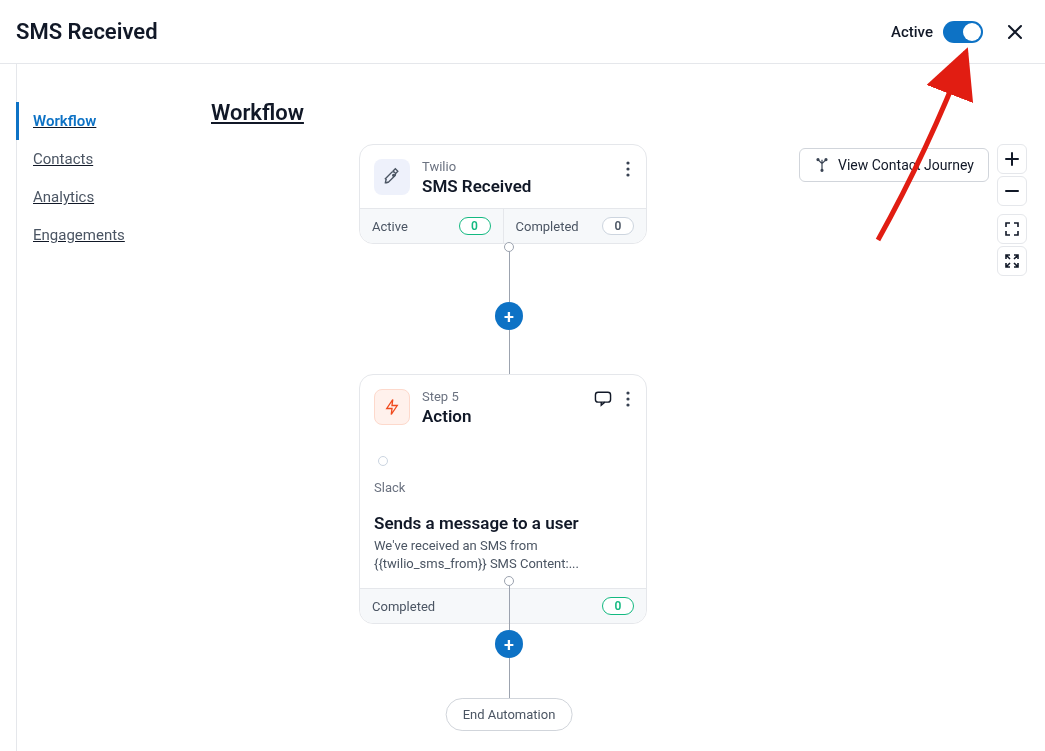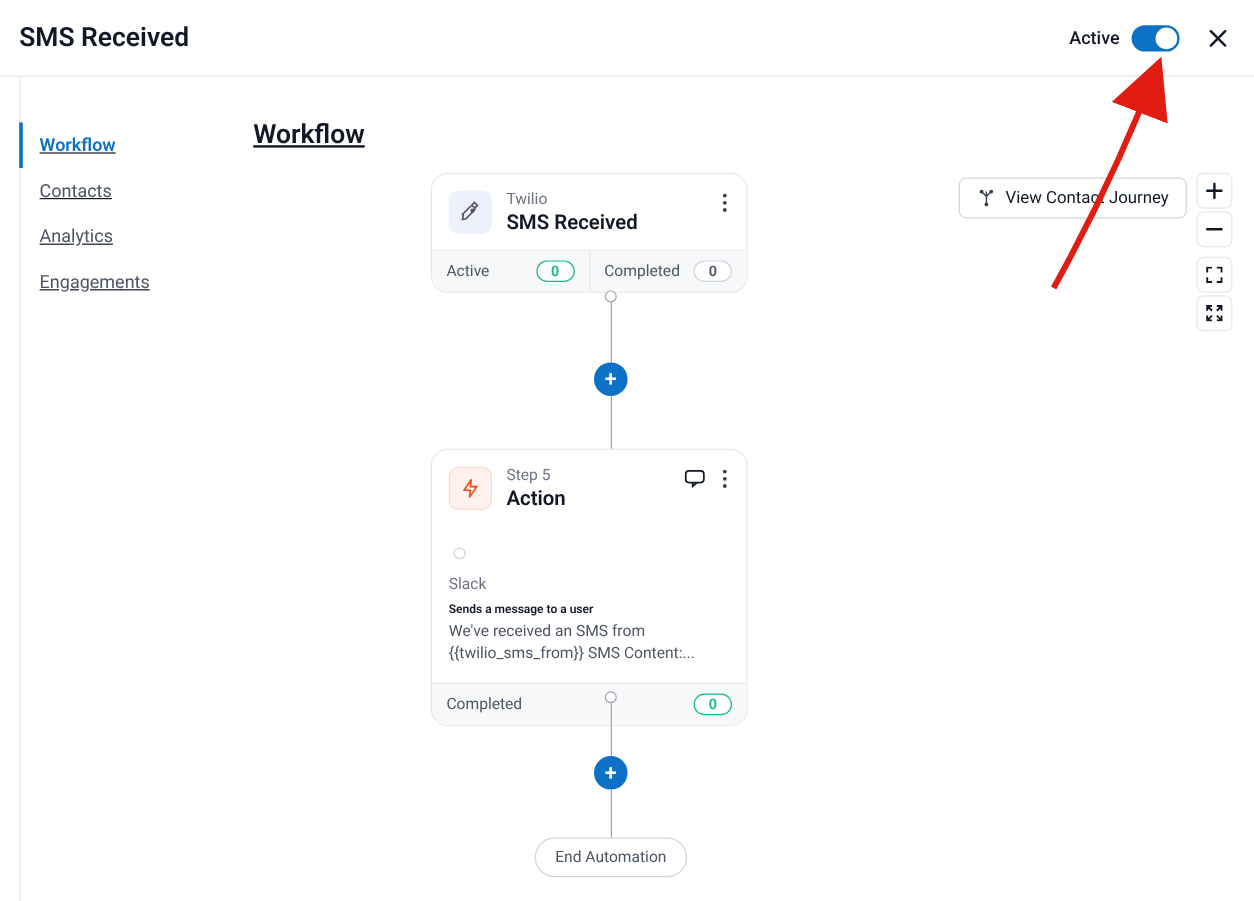--- a/index.html
+++ b/index.html
@@ -31,21 +31,21 @@
 
   
   .journey { position: absolute; right: 56px; top: 84px; border: 1px solid #d1d5db; background: #fff; border-radius: 6px; padding: 8px 14px; font-size: 14px; display: flex; align-items: center; gap: 8px; cursor: pointer; }
 
   
   .zoom { position: absolute; right: 18px; top: 80px; display: flex; flex-direction: column; gap: 2px; }
   .zoom-btn { width: 30px; height: 30px; background: #fff; border: 1px solid #e5e7eb; border-radius: 6px; display: flex; align-items: center; justify-content: center; cursor: pointer; font-size: 18px; color: #111827; }
   .zoom-sep { height: 4px; }
 
   
-  .card { position: absolute; background: #fff; border: 1px solid #e5e7eb; border-radius: 14px; width: 264px; }
+  .card { position: absolute; background: #fff; border: 1px solid #e5e7eb; border-radius: 14px; width: 288px; }
   .card-head { display: flex; align-items: flex-start; padding: 14px 14px 12px 14px; gap: 12px; }
   .card-icon { width: 36px; height: 36px; border-radius: 8px; display: flex; align-items: center; justify-content: center; font-size: 18px; flex-shrink: 0; }
   .card-icon.twilio { background: #eef1fb; color: #4b5563; }
   .card-icon.action { background: #fff1ec; border: 1px solid #fdd9cc; color: #f04a1d; }
   .card-txt { flex: 1; }
   .card-sup { font-size: 13px; color: #6b7280; }
   .card-title { font-size: 17px; font-weight: 600; margin-top: 2px; }
   .card-actions { display: flex; align-items: center; gap: 10px; }
   .card-menu { cursor: pointer; color: #374151; padding: 2px; }
 
@@ -54,21 +54,21 @@
   .stat + .stat { border-left: 1px solid #e5e7eb; }
   .pill { min-width: 32px; text-align: center; padding: 1px 8px; border: 1px solid #cdd5df; border-radius: 999px; font-size: 12px; background: #fff; font-weight: 600; }
   .pill.green { border-color: #14b981; color: #14b981; }
 
   
   .step-body { padding: 4px 14px 16px 14px; }
   .step-row { display: flex; gap: 14px; padding: 10px 0 0 0; flex-direction: column; }
   .dot { width: 10px; height: 10px; border: 1px solid #cbd5e1; border-radius: 50%; background: #fff; margin-left: 4px; margin-top: 4px; flex-shrink:0;}
   .step-main { flex: 1; }
   .step-sup { font-size: 13px; color: #6b7280; }
-  .step-title { font-size: 10px; font-weight: 600; margin-top: 8px; }
+  .step-title { font-size: 17px; font-weight: 600; margin-top: 18px; }
   .step-desc { font-size: 13px; color: #4b5563; margin-top: 4px; line-height: 1.35; max-width: 210px; }
 
   
   .vline { position: absolute; width: 1px; background: #9ca3af; left: 50%; }
   .add-btn { width: 28px; height: 28px; border-radius: 50%; background: #0d72c5; color: #fff; display: flex; align-items: center; justify-content: center; cursor: pointer; font-size: 18px; font-weight: 600; position: absolute; transform: translateX(-50%); }
   .node-dot { width: 10px; height: 10px; border: 1px solid #9ca3af; border-radius: 50%; background: #fff; position: absolute; transform: translateX(-50%); }
 
   .end-pill { position: absolute; transform: translateX(-50%); border: 1px solid #d1d5db; border-radius: 999px; padding: 8px 16px; font-size: 13px; color: #4b5563; background: #fff; }
 
   

